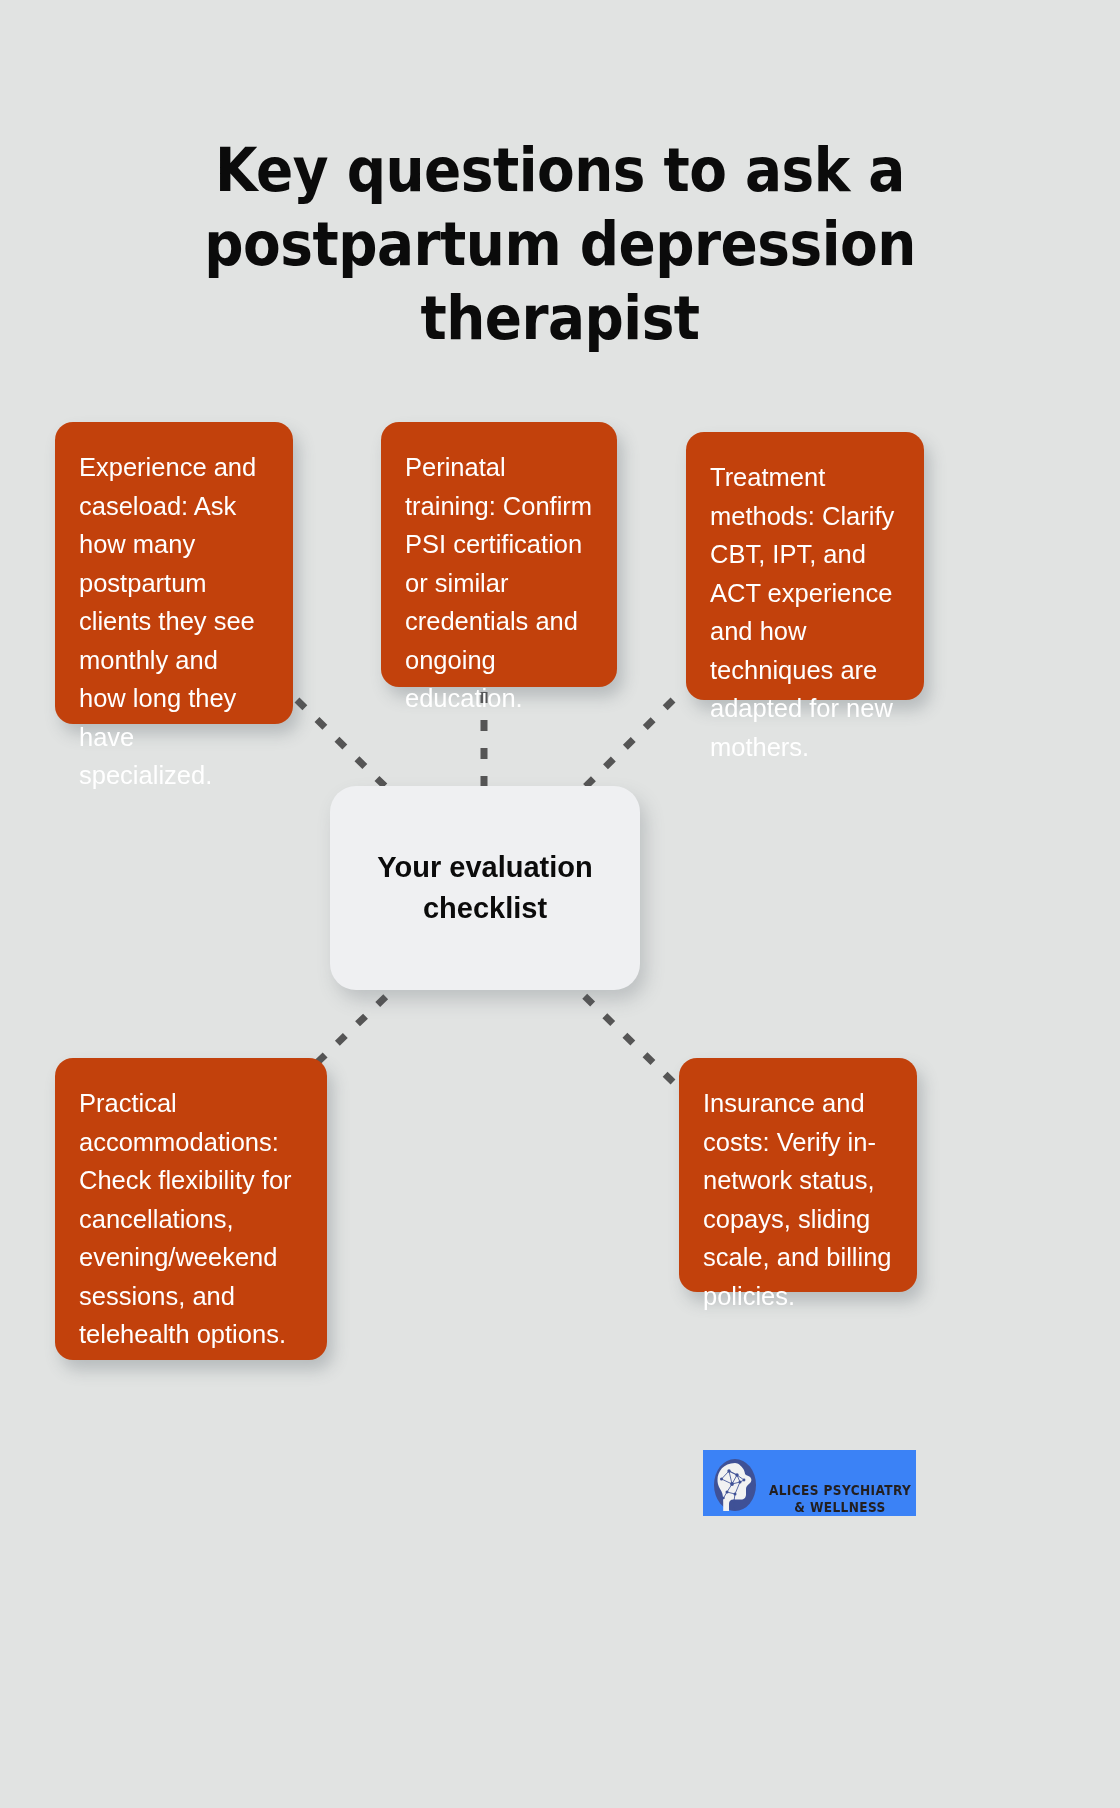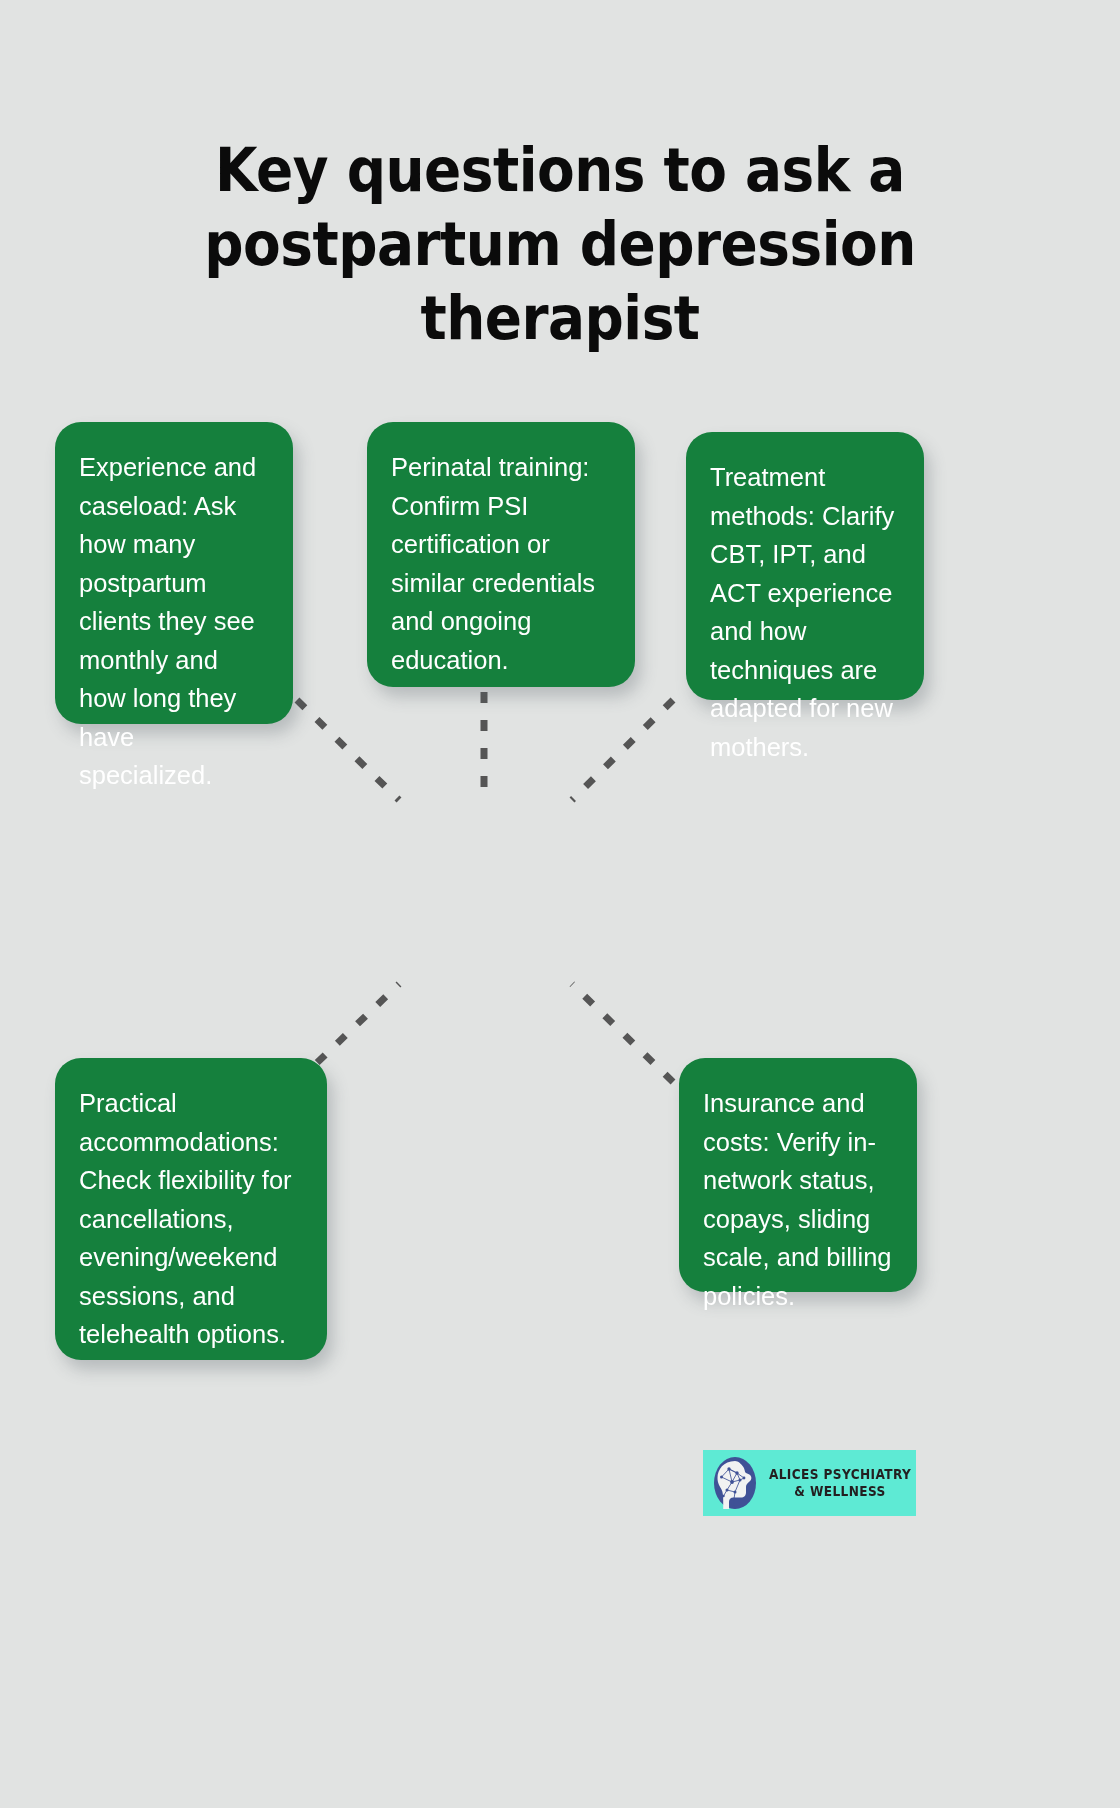--- a/index.html
+++ b/index.html
@@ -42,32 +42,32 @@
     left: 0;
     top: 0;
     width: 1120px;
     height: 1808px;
   }
 
   
   .node {
     position: absolute;
     box-sizing: border-box;
-    border-radius: 26px;
-    background: #15803d;
+    border-radius: 18px;
+    background: #c2410c;
     color: #ffffff;
     padding: 26px 24px 24px 24px;
     font-size: 25.5px;
     line-height: 38.5px;
     box-shadow: 6px 10px 16px rgba(90, 98, 105, 0.30);
     -webkit-font-smoothing: antialiased;
   }
 
   #node-experience   { left: 55px;  top: 422px;  width: 238px; height: 302px; }
-  #node-perinatal    { left: 367px; top: 422px;  width: 268px; height: 265px; }
+  #node-perinatal    { left: 381px; top: 422px;  width: 236px; height: 265px; }
   #node-treatment    { left: 679px; top: 432px;  width: 238px; height: 268px; margin-left: 7px; }
   #node-practical    { left: 55px;  top: 1058px; width: 272px; height: 302px; }
   #node-insurance    { left: 679px; top: 1058px; width: 238px; height: 234px; }
 
   
   #center-hub {
     position: absolute;
     left: 330px;
     top: 786px;
     width: 310px;
@@ -90,23 +90,23 @@
     -webkit-font-smoothing: antialiased;
   }
 
   
   #logo {
     position: absolute;
     left: 703px;
     top: 1450px;
     width: 213px;
     height: 66px;
-    background: #5eead4;
+    background: #3b82f6;
     display: flex;
-    align-items: center;
+    align-items: flex-end;
     padding-left: 5px;
     box-sizing: border-box;
   }
   #logo-mark {
     flex: 0 0 auto;
     width: 54px;
     height: 62px;
     display: block;
   }
   #logo-text {
@@ -155,20 +155,23 @@
   </div>
 
   <div class="node" id="node-practical">
     <span>Practical accommodations: Check flexibility for cancellations, evening/weekend sessions, and telehealth options.</span>
   </div>
 
   <div class="node" id="node-insurance">
     <span>Insurance and costs: Verify in-network status, copays, sliding scale, and billing policies.</span>
   </div>
 
+  <div id="center-hub">
+    <div id="center-hub-label">Your evaluation checklist</div>
+  </div>
 
   <div id="logo">
     <svg id="logo-mark" viewBox="0 0 54 62" aria-hidden="true">
       <ellipse cx="27" cy="31" rx="21" ry="26" fill="#3f5196"></ellipse>
       <path d="M27 9
                C15.5 9 9.5 17.5 9.5 26
                C9.5 31.5 12 34.5 13.5 37.5
                C15 40.5 15.2 44 15.2 48
                L15.2 57 L21 57 L21 50
                C21 47 22.5 45.5 25.5 45.5

